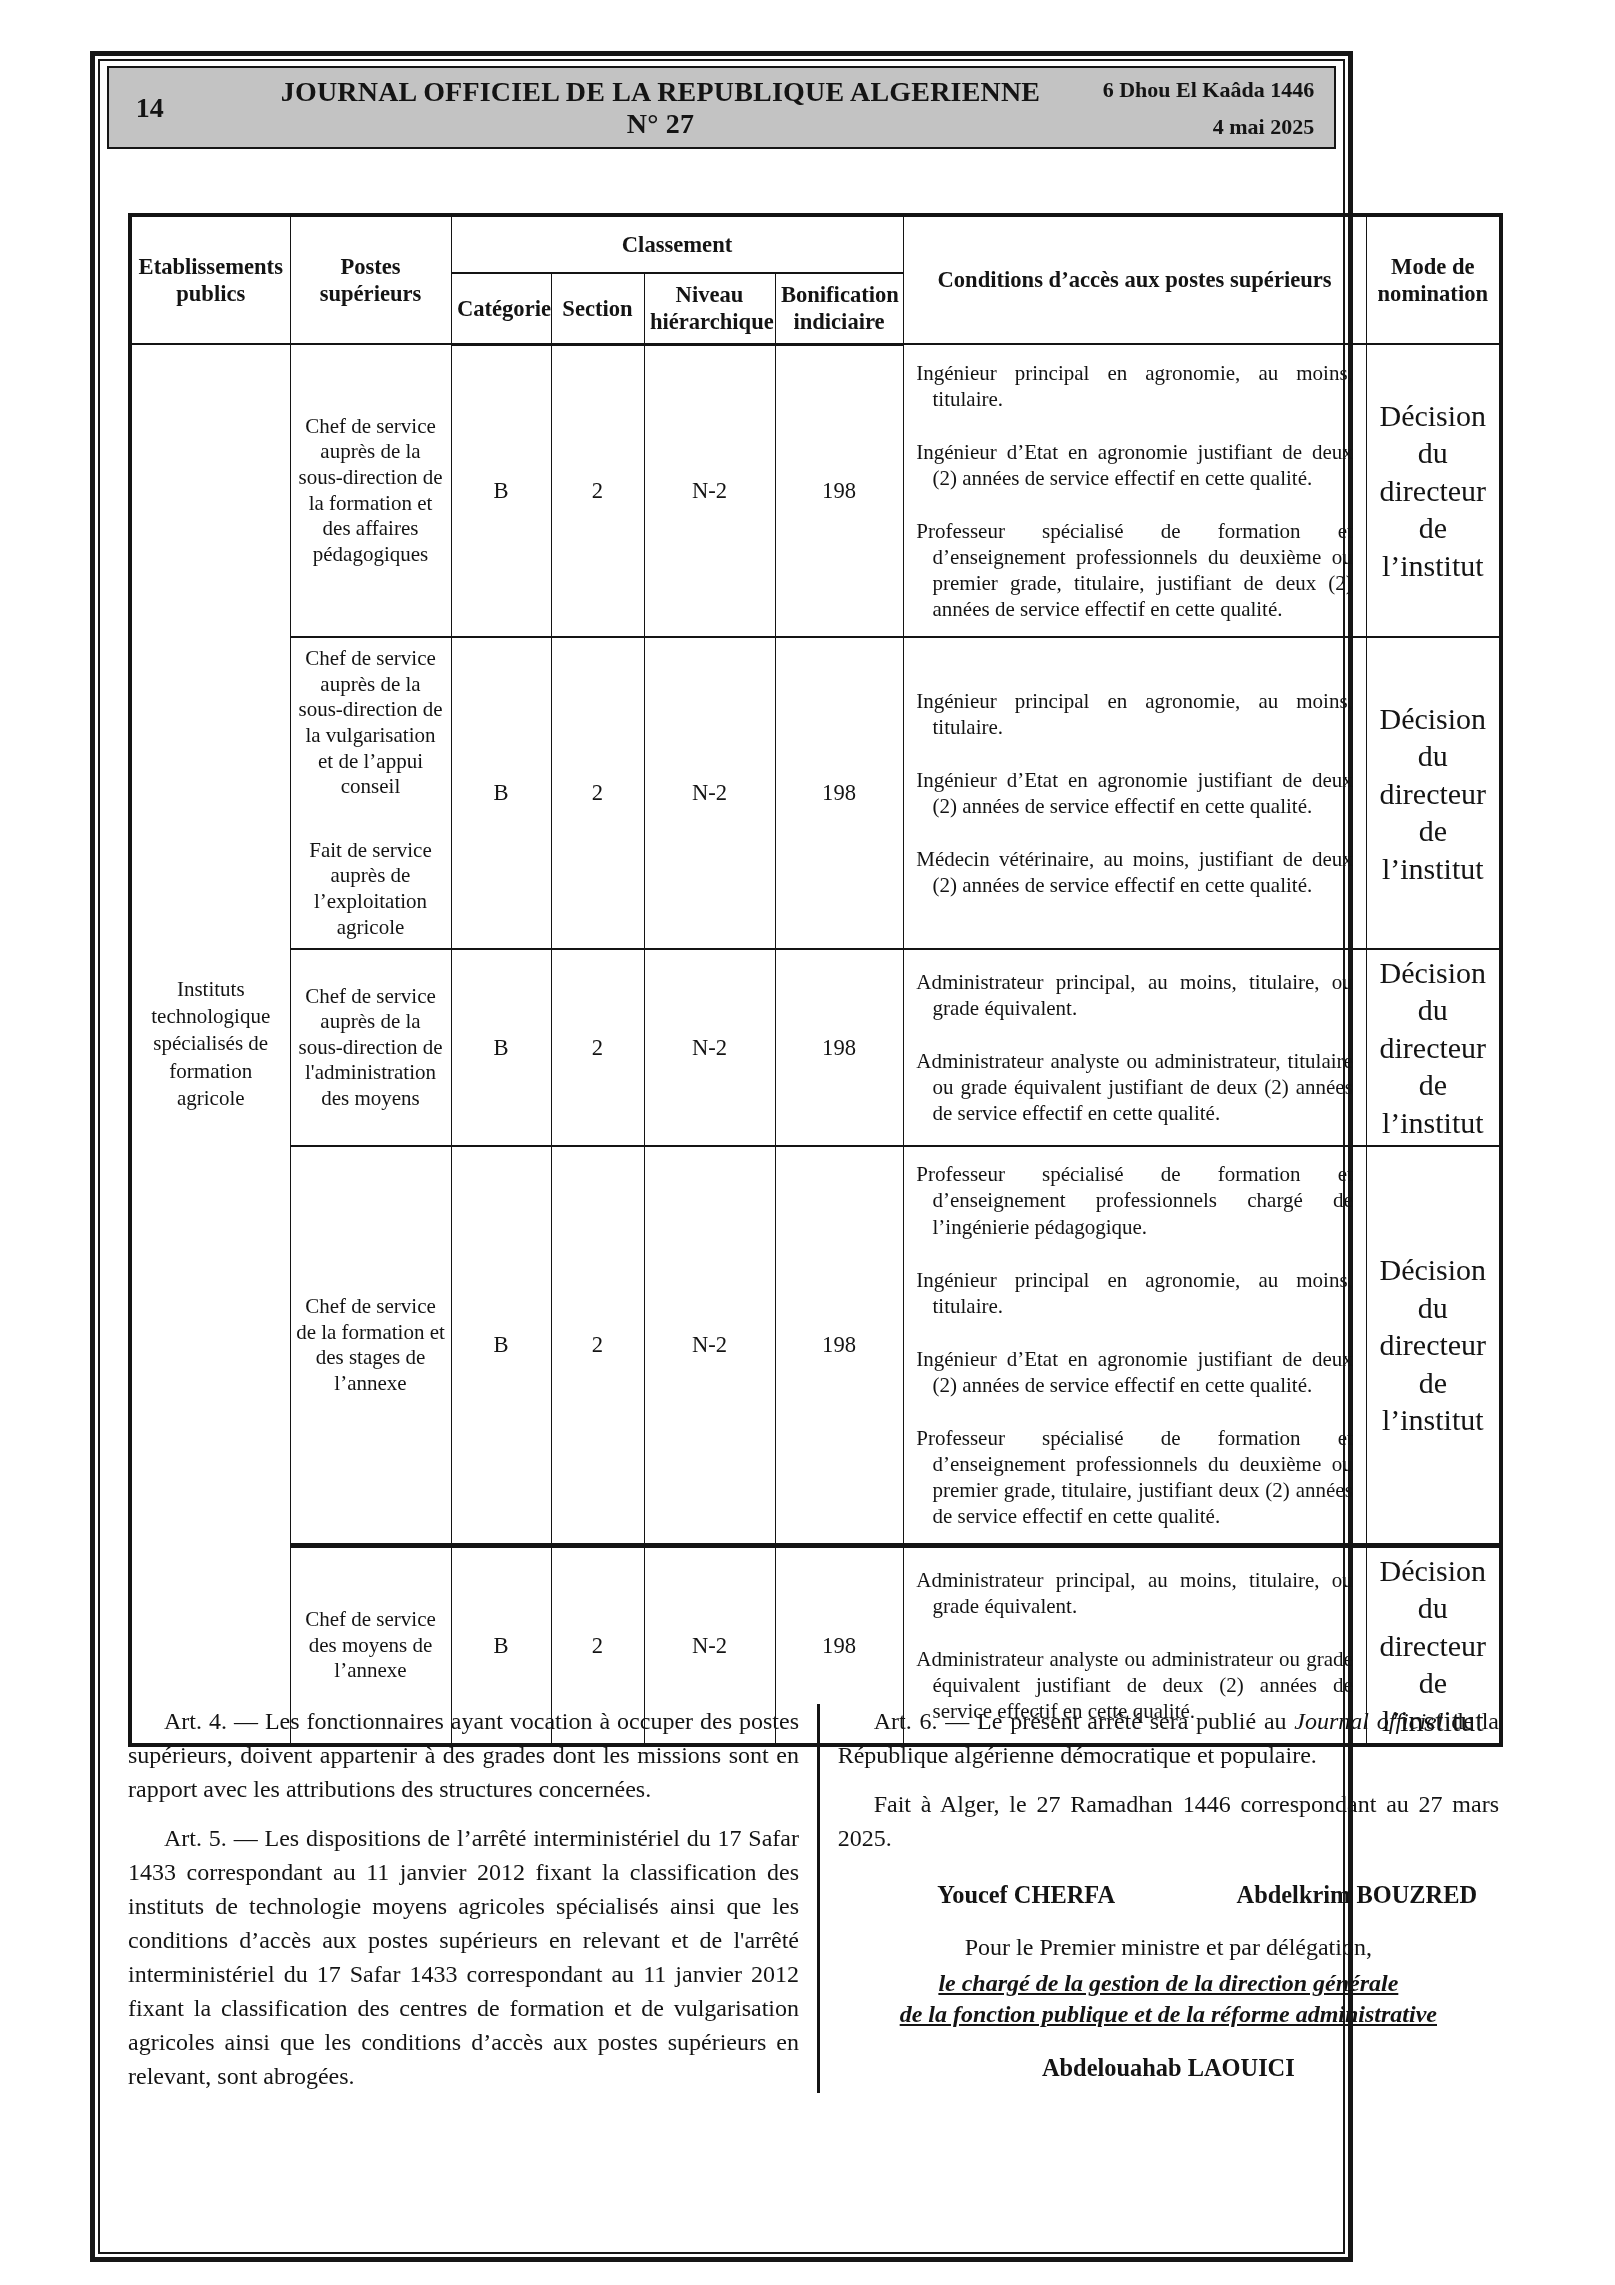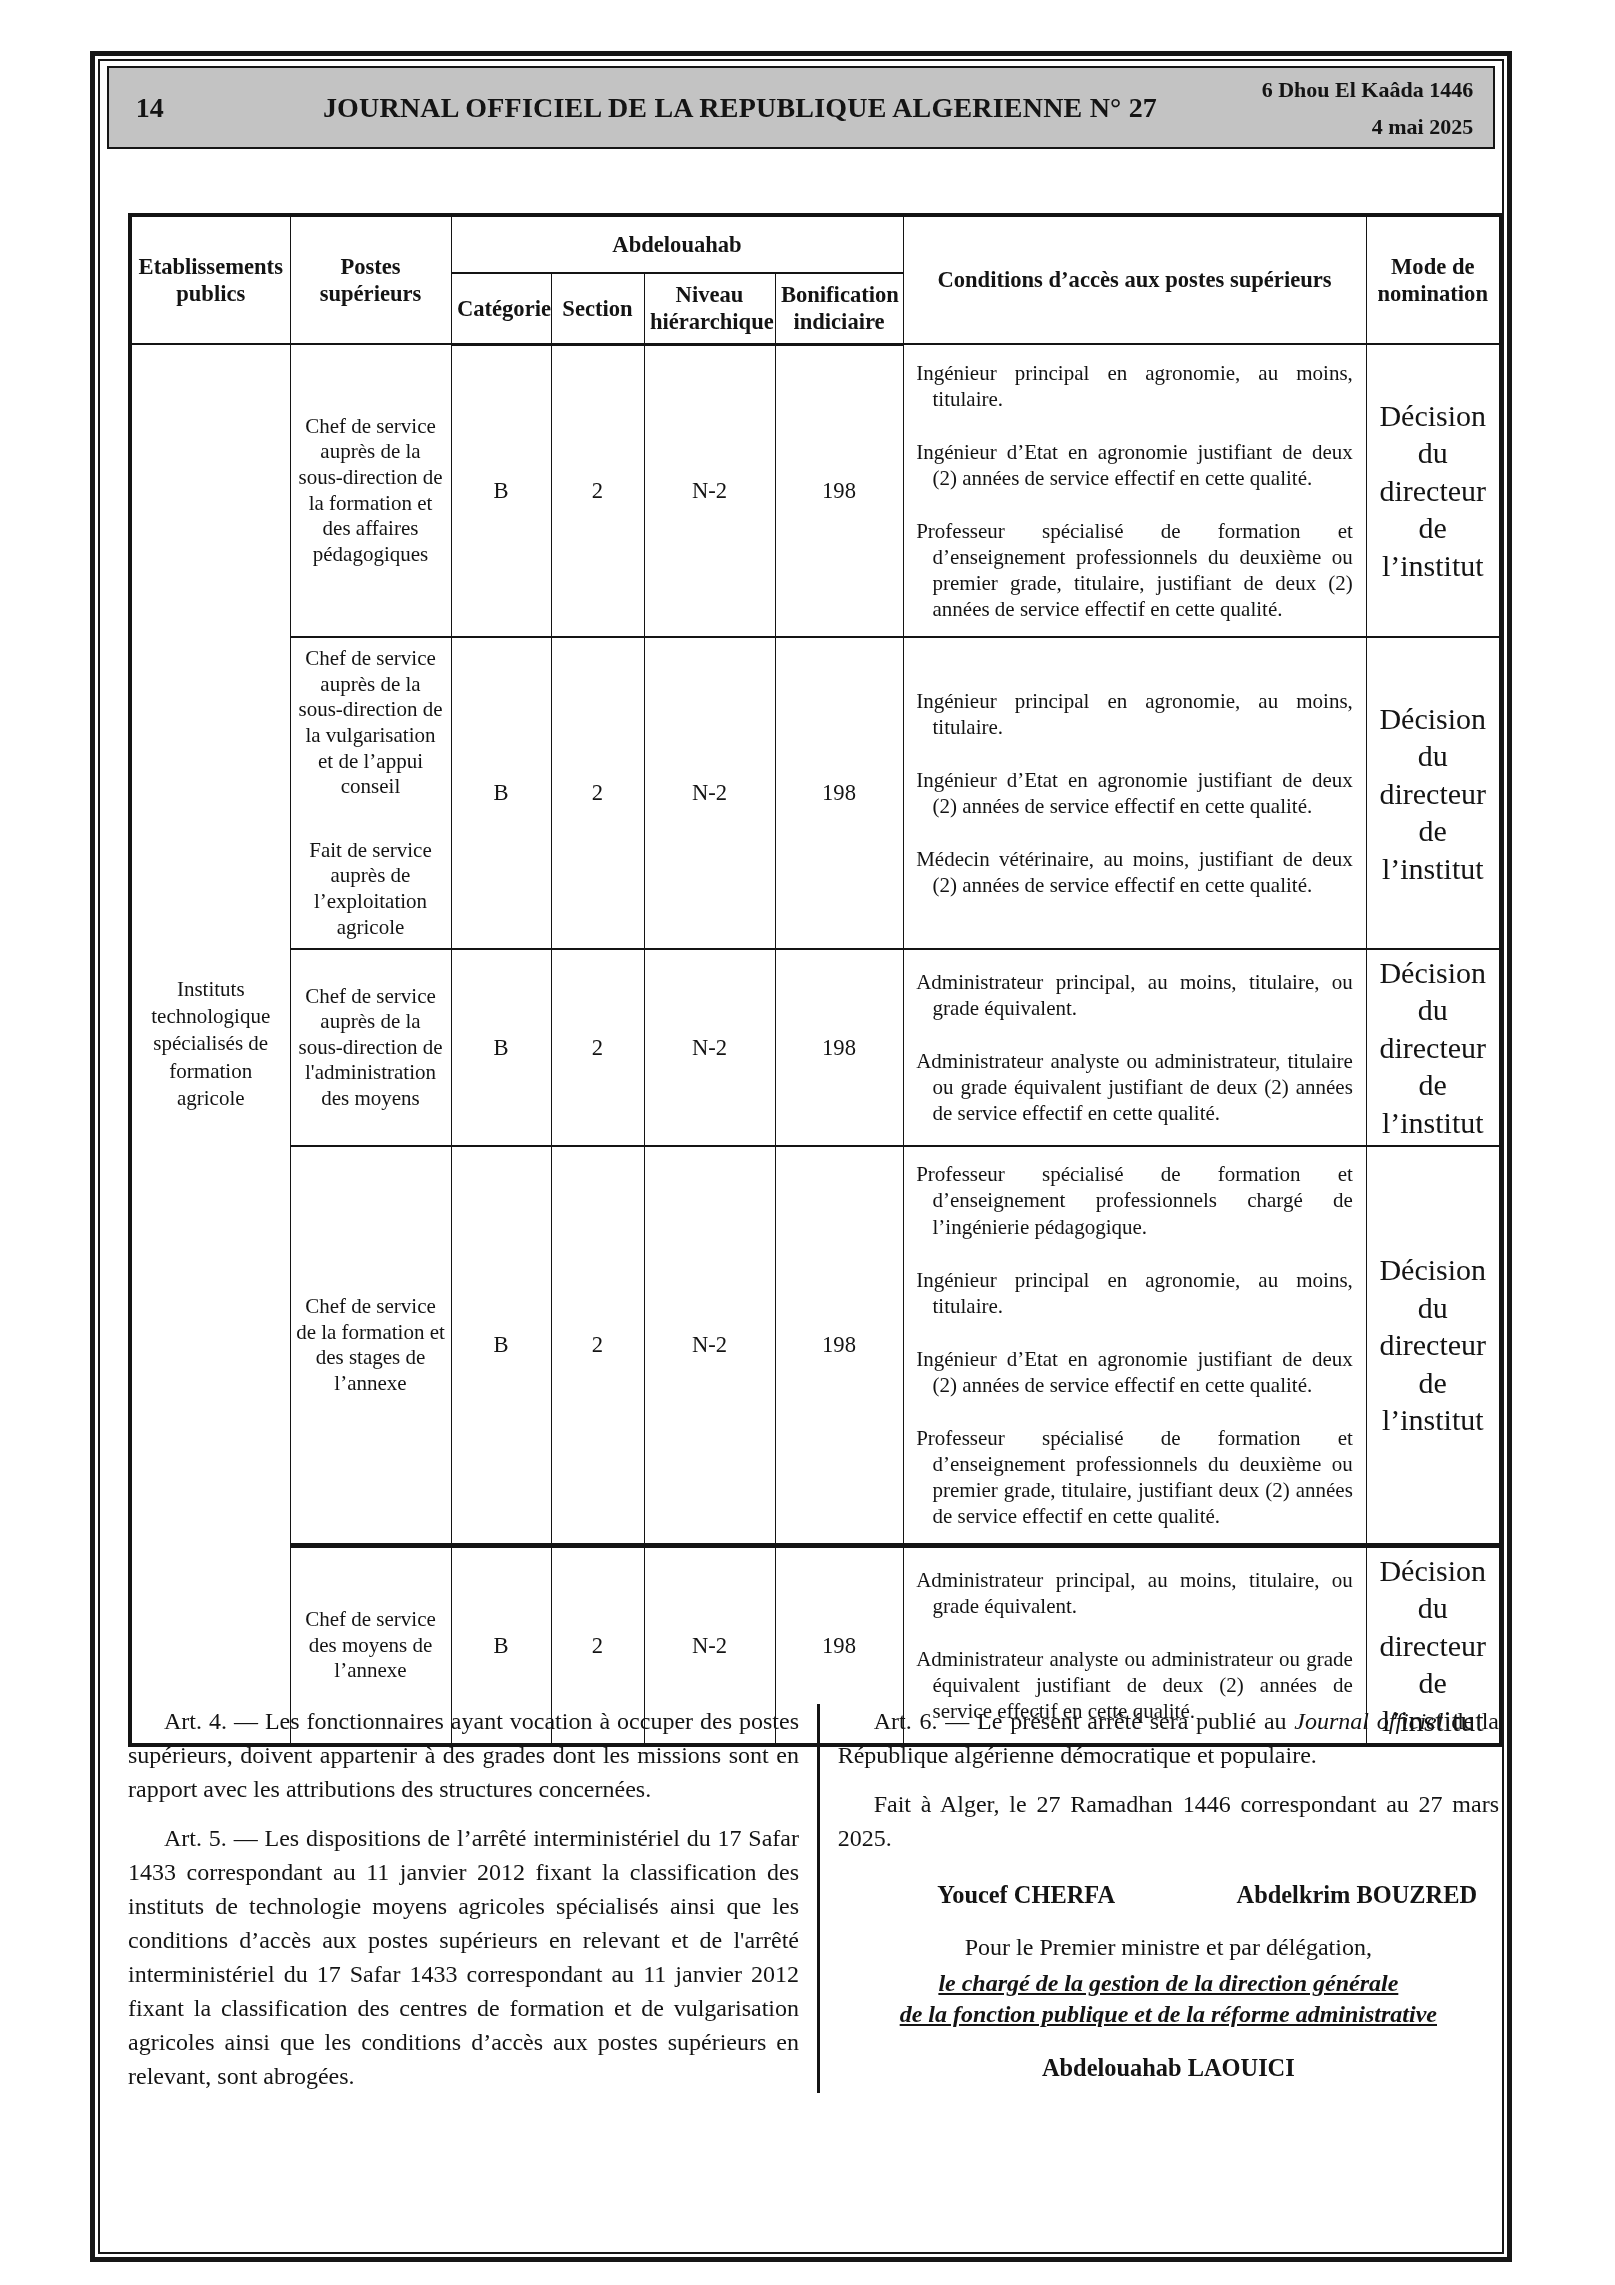--- a/index.html
+++ b/index.html
@@ -2,21 +2,21 @@
 <html lang="fr" style="font-size:14.5px"><head>
 <meta charset="utf-8">
 <style>
   html,body{margin:0;padding:0;}
   body{
     width:1616px;height:2285px;position:relative;background:#ffffff;
     font-family:"Liberation Serif","DejaVu Serif",serif;color:#141414;
     -webkit-font-smoothing:antialiased;
   }
   .frame{
-    position:absolute;left:90px;top:51px;width:1422px;height:2211px;
+    position:absolute;left:90px;top:51px;width:1263px;height:2211px;
     border:5.4px solid #161616;box-sizing:border-box;
   }
   .frame-inner-line{
     position:absolute;inset:2.7px;border:2.7px solid #161616;pointer-events:none;
   }
   
   .header-band{
     position:absolute;left:11.8px;top:10px;right:11.8px;height:83px;
     background:#c3c3c3;border:2.7px solid #151515;box-sizing:border-box;
     display:flex;align-items:center;
@@ -91,21 +91,21 @@
         <col style="width:93px">
       <col style="width:131px">
         <col style="width:128px">
         <col style="width:463px">
         <col style="width:135px">
     </colgroup>
     <thead>
       <tr style="height:58px">
         <th rowspan="2">Etablissements publics</th>
         <th rowspan="2">Postes supérieurs</th>
-        <th colspan="4">Abdelouahab</th>
+        <th colspan="4">Classement</th>
         <th rowspan="2">Conditions d’accès aux postes supérieurs</th>
         <th rowspan="2">Mode de nomination</th>
       </tr>
       <tr class="sub" style="height:71px">
         <th>Catégorie</th>
         <th>Section</th>
         <th>Niveau hiérarchique</th>
         <th>Bonification indiciaire</th>
       </tr>
     </thead>

